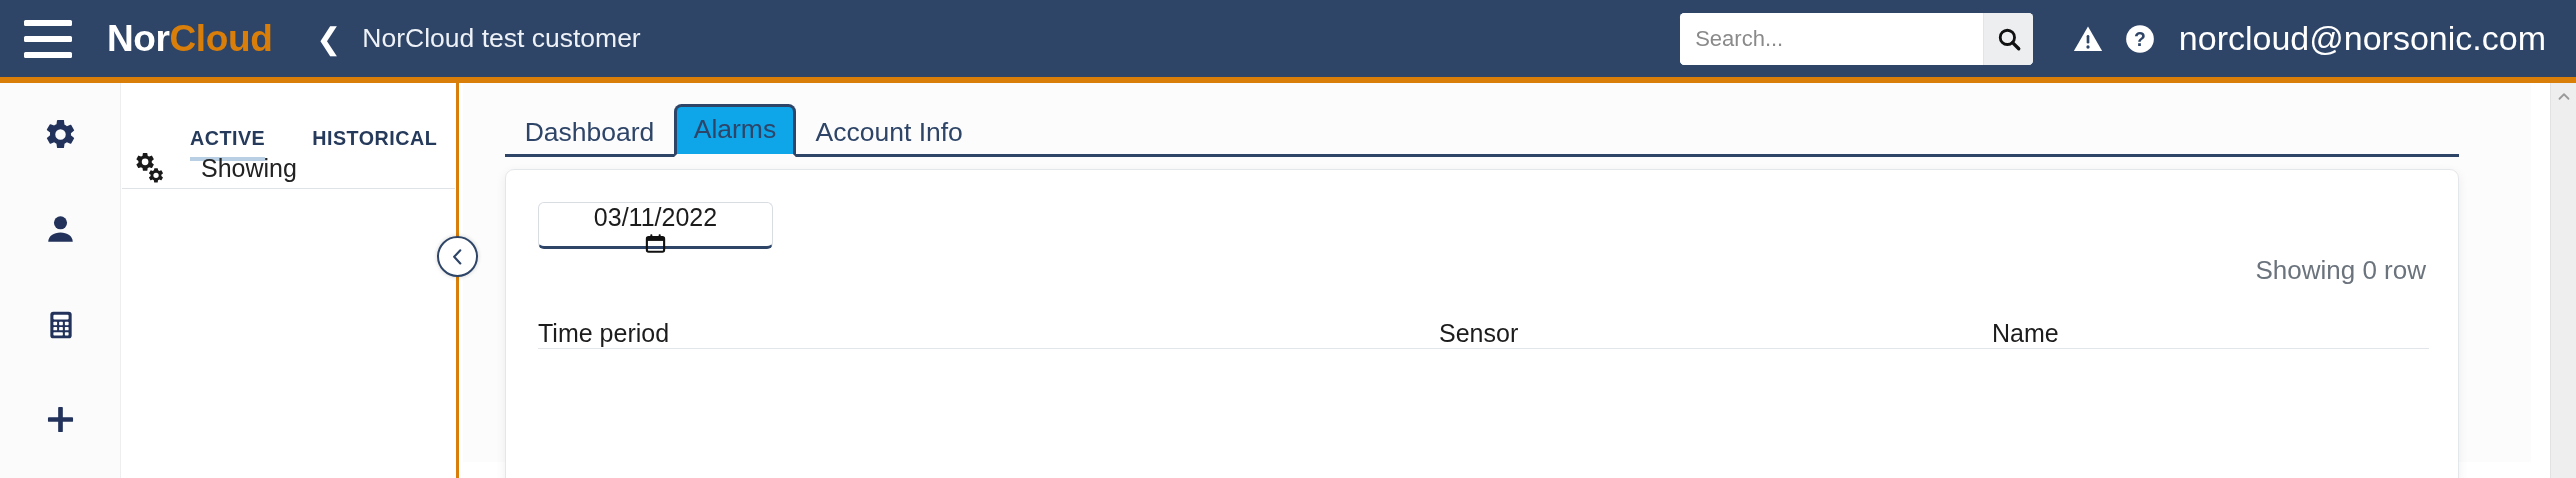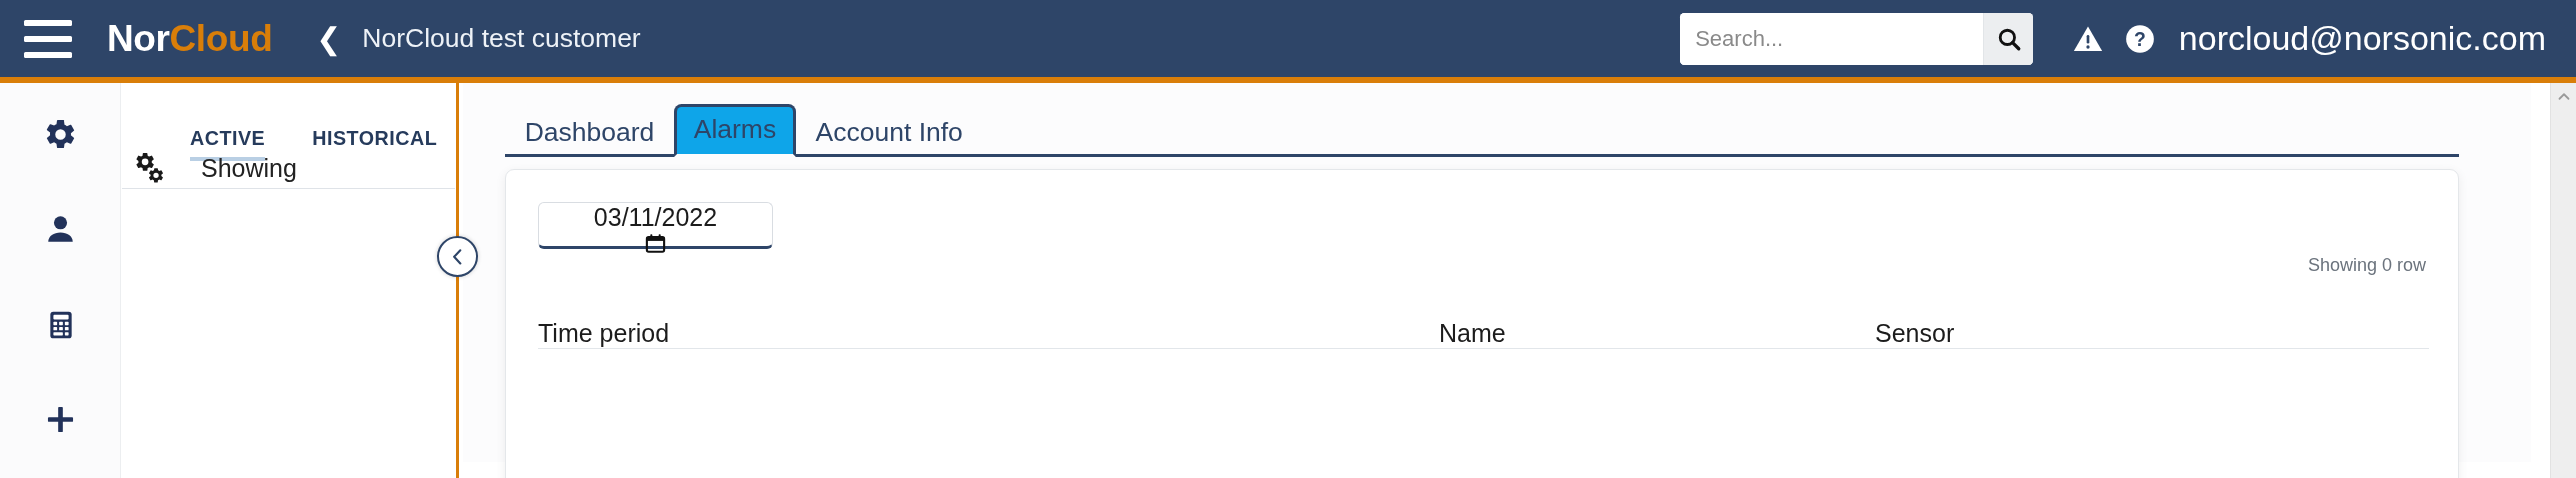--- a/index.html
+++ b/index.html
@@ -288,21 +288,21 @@
     font-size: 25px;
     color: #1c1c1c;
     flex: 1;
   }
   #calendar-icon { display: flex; align-items: center; }
 
   #showing-rows {
     position: absolute;
     top: 85px;
     right: 32px;
-    font-size: 18px;
+    font-size: 26px;
     color: #6b737d;
     white-space: nowrap;
   }
 
   #alarms-table {
     position: absolute;
     top: 129px; left: 32px;
     width: 1891px;
   }
   #table-header-row {
@@ -475,22 +475,22 @@
             <rect x="15.3" y="2.4" width="2.1" height="4.2" rx="0.8" fill="#111"></rect>
           </svg>
         </span>
       </div>
 
       <div id="showing-rows">Showing 0 row</div>
 
       <div id="alarms-table">
         <div id="table-header-row">
           <div class="th" id="th-time-period">Time period</div>
+          <div class="th" id="th-sensor">Sensor</div>
           <div class="th" id="th-name">Name</div>
-          <div class="th" id="th-sensor">Sensor</div>
         </div>
         <div id="table-body-empty"></div>
       </div>
     </div>
   </div>
 
   <div id="page-scrollbar">
     <div id="scrollbar-up-arrow">
       <svg width="12" height="9" viewBox="0 0 16 12">
         <polyline points="2,9 8,3 14,9" fill="none" stroke="#9a9a9a" stroke-width="2.4" stroke-linecap="round" stroke-linejoin="round"></polyline>

